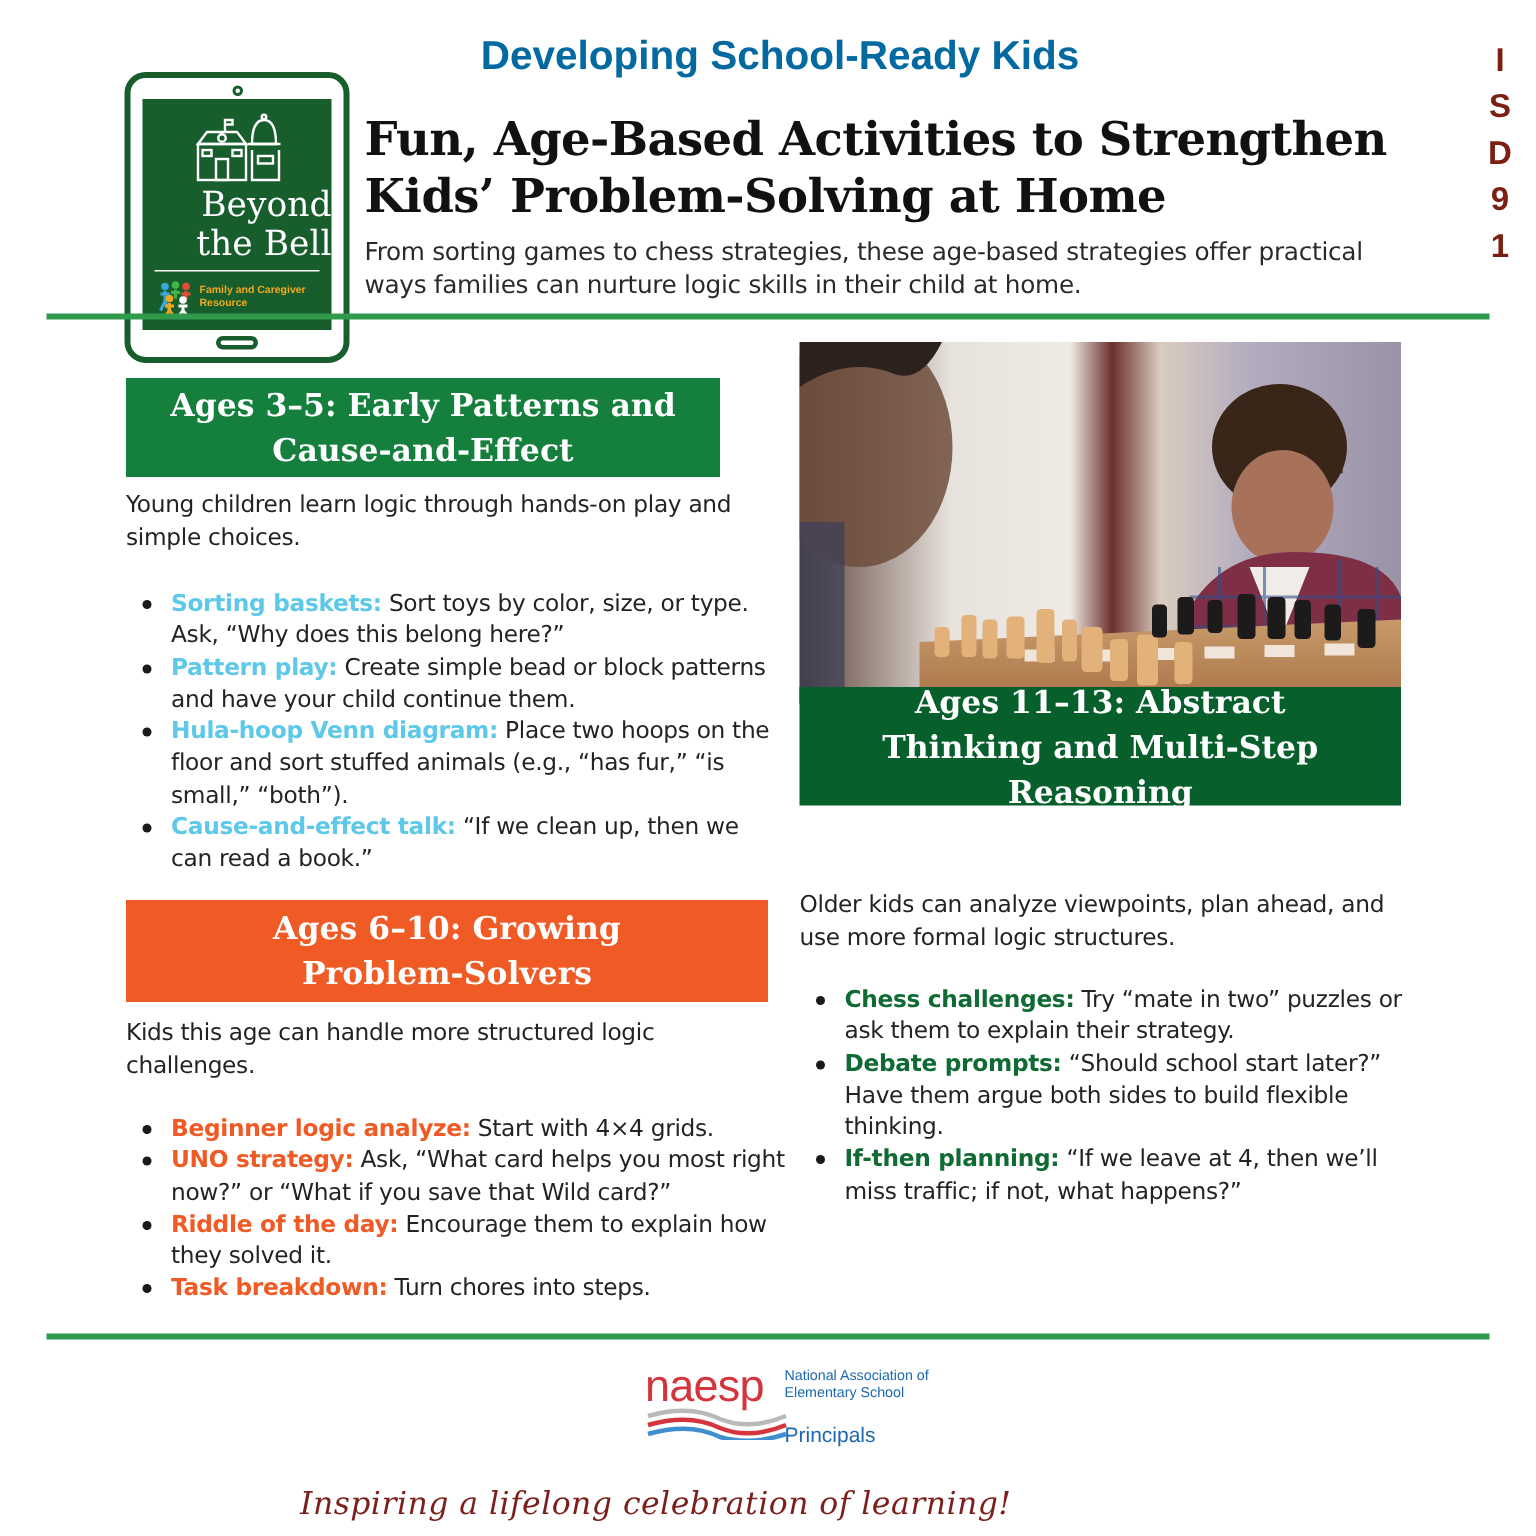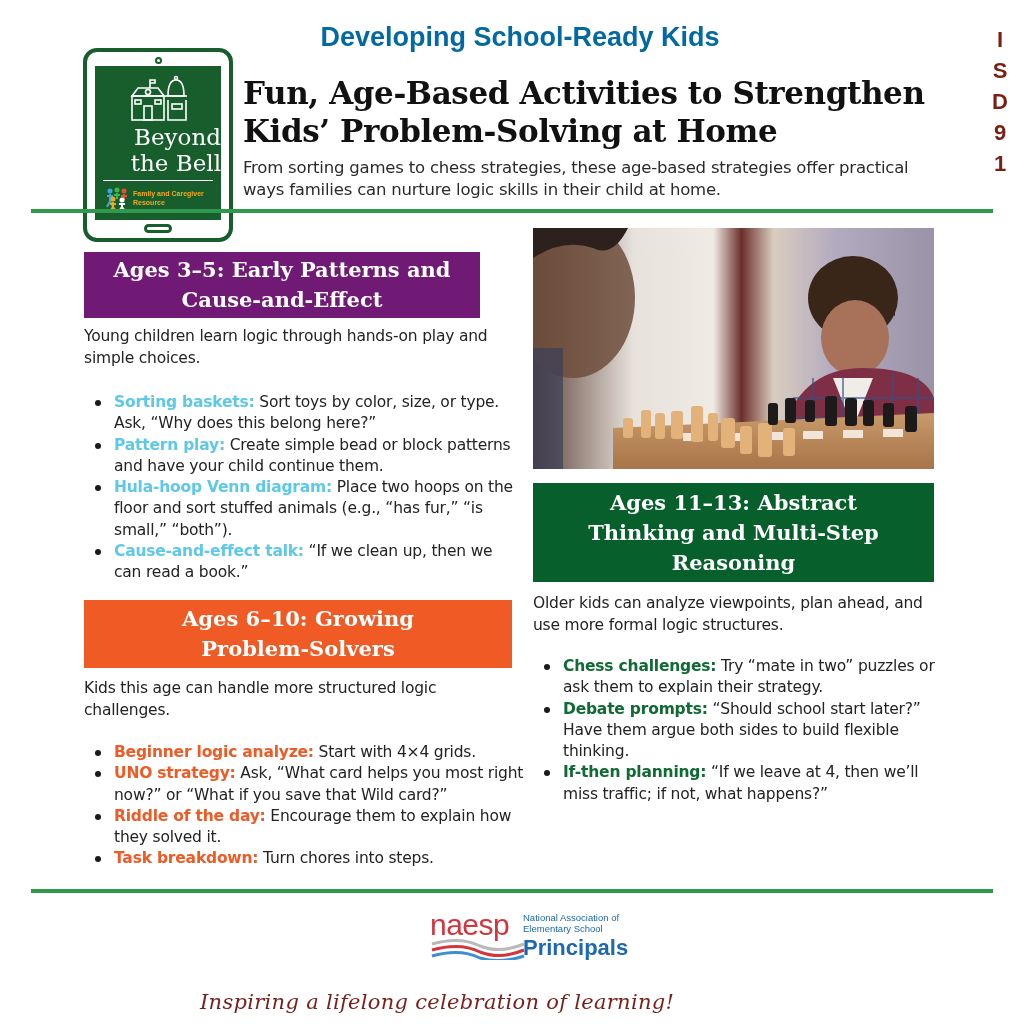--- a/index.html
+++ b/index.html
@@ -67,23 +67,23 @@
   .rule { left: 31px; width: 962px; height: 4px; background: #2f9a4b; }
   .rule.top { top: 209px; }
   .rule.bottom { top: 889px; }
 
   
   .sec-head {
     color: #ffffff; text-align: center;
     font-family: "DejaVu Serif", serif; font-weight: 700; font-size: 21px; line-height: 30px;
     display: flex; align-items: center; justify-content: center;
   }
-  .sec-head.cyan { left: 84px; top: 252px; width: 396px; height: 66px; background: #701a75; }
+  .sec-head.cyan { left: 84px; top: 252px; width: 396px; height: 66px; background: #15803d; }
   .sec-head.orange { left: 84px; top: 600px; width: 428px; height: 68px; background: #f05a24; }
-  .sec-head.green { left: 533px; top: 483px; width: 401px; height: 99px; background: #075f2c; }
+  .sec-head.green { left: 533px; top: 458px; width: 401px; height: 79px; background: #075f2c; }
 
   .lead {
     font-size: 15.5px; line-height: 21.5px; color: #232323; letter-spacing: -0.2px;
   }
   .lead.s1 { left: 84px; top: 326px; width: 430px; }
   .lead.s2 { left: 84px; top: 678px; width: 430px; }
   .lead.s3 { left: 533px; top: 593px; width: 410px; }
 
   ul.bullets { list-style: none; }
   ul.bullets li {
@@ -113,22 +113,22 @@
   .naesp-word {
     position: absolute; left: 0; top: 0; font-family: Liberation Sans, sans-serif;
     font-size: 30px; font-weight: 400; color: #d4343c; letter-spacing: -0.5px;
   }
   .naesp-waves { position: absolute; left: 0; top: 30px; width: 96px; height: 22px; }
   .naesp-org {
     position: absolute; left: 93px; top: 4px; font-family: "Liberation Sans", sans-serif;
     font-size: 9.5px; line-height: 11px; color: #1c68b1;
   }
   .naesp-principals {
-    position: absolute; left: 93px; top: 27px; font-family: "Liberation Sans", sans-serif;
-    font-weight: 700; font-size: 22px; color: #1c68b1;
+    position: absolute; left: 93px; top: 40px; font-family: "Liberation Sans", sans-serif;
+    font-weight: 400; font-size: 14px; color: #1c68b1;
   }
 
   .tagline {
     left: 200px; top: 990px; width: 624px; text-align: left;
     font-family: "DejaVu Serif", serif; font-style: italic; font-size: 21px; color: #7a1f1a;
     letter-spacing: 0.3px;
   }
 </style>
 </head>
 <body>

